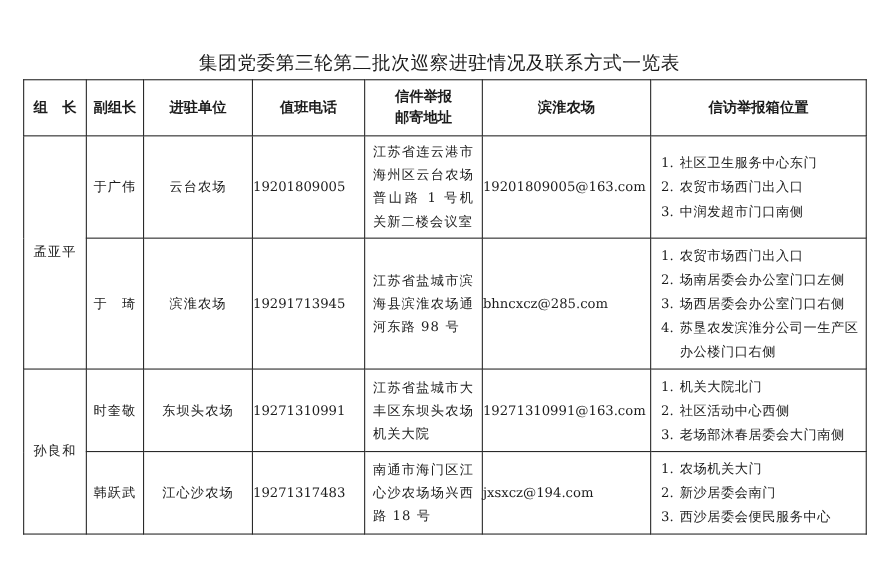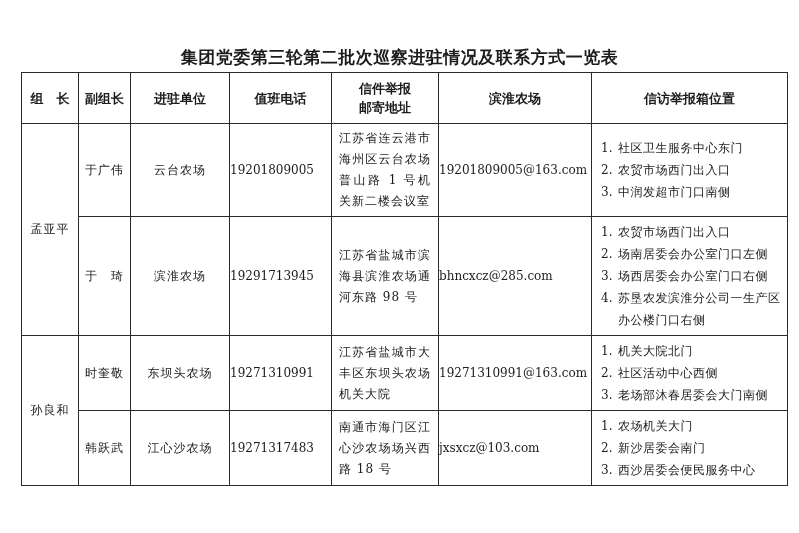--- a/index.html
+++ b/index.html
@@ -7,21 +7,21 @@
     width: 799px; height: 533px;
     background: #ffffff;
     font-family: "DejaVu Serif", "Liberation Serif", serif;
     color: #1c1c1c;
     overflow: hidden;
   }
   .page-title {
     margin-top: 46px;
     text-align: center;
     font-size: 17px;
-    font-weight: bold;
+    font-weight: normal;
     letter-spacing: 0.5px;
     font-family: "DejaVu Serif", "Liberation Serif", serif;
   }
   table.contacts {
     margin: 3px 0 0 21px;
     width: 766px;
     border-collapse: collapse;
     table-layout: fixed;
   }
   table.contacts th, table.contacts td {
@@ -155,21 +155,21 @@
         <span class="loc-t">老场部沐春居委会大门南侧</span>
       </div>
     </td>
   </tr>
 
   <tr class="row-4">
     <td class="center name">韩跃武</td>
     <td class="center name">江心沙农场</td>
     <td class="phone">19271317483</td>
     <td class="mail-address">南通市海门区江心沙农场场兴西路 18 号</td>
-    <td class="email">jxsxcz@103.com</td>
+    <td class="email">jxsxcz@194.com</td>
     <td class="locations">
       <div class="loc">
         <span class="loc-n">1.</span>
         <span class="loc-t">农场机关大门</span>
       </div>
       <div class="loc">
         <span class="loc-n">2.</span>
         <span class="loc-t">新沙居委会南门</span>
       </div>
       <div class="loc">

